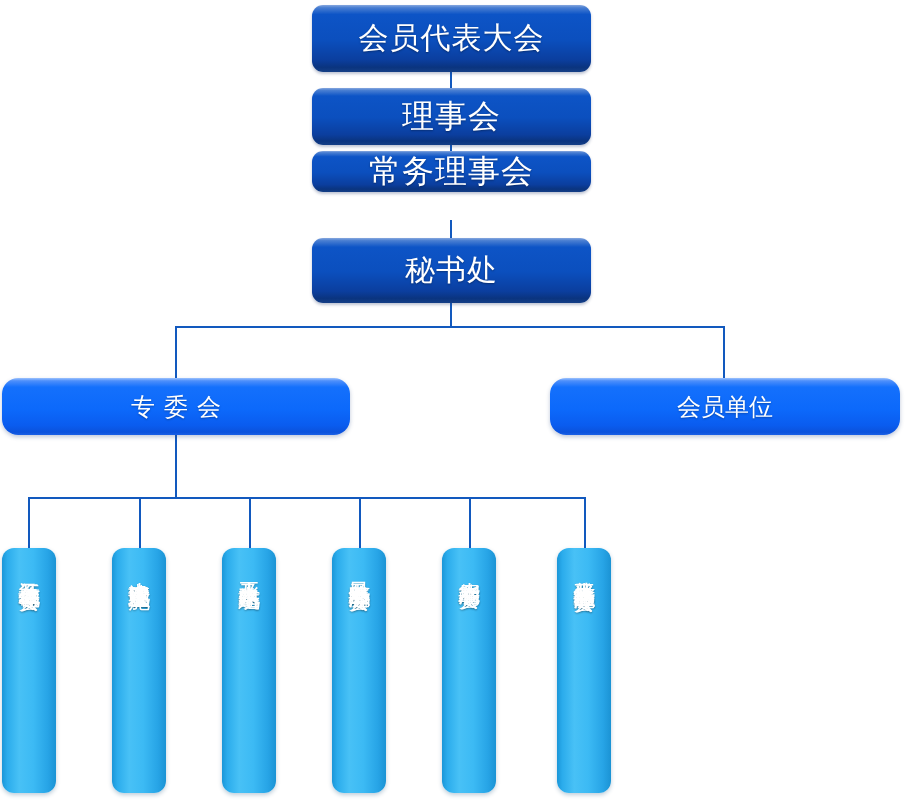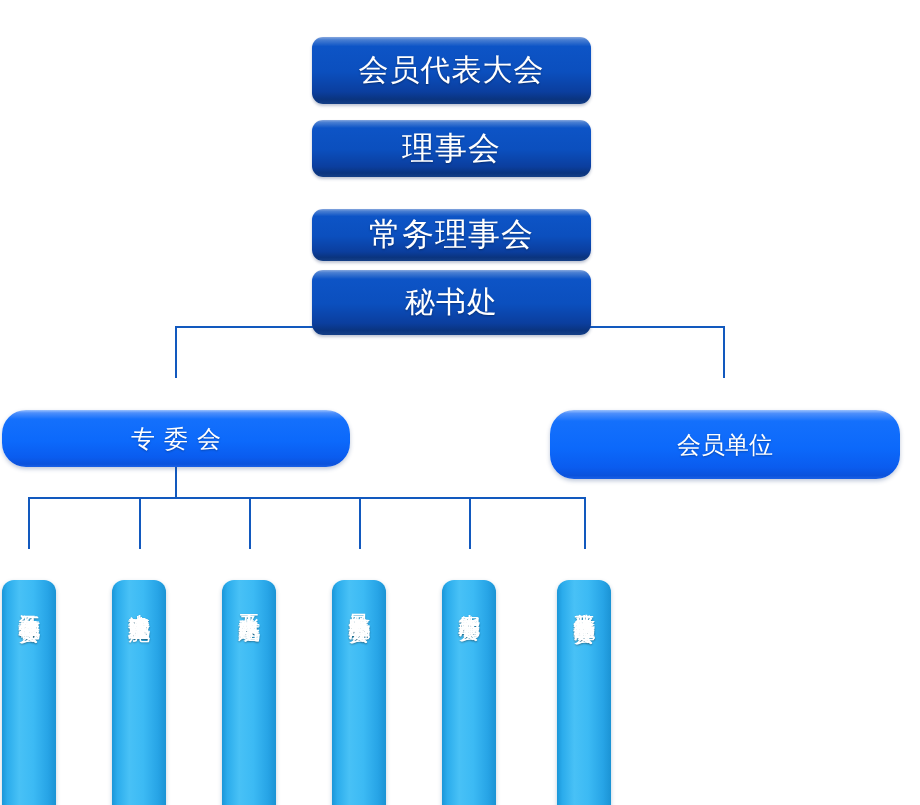--- a/index.html
+++ b/index.html
@@ -30,21 +30,20 @@
   
   .node {
     position: absolute;
     box-sizing: border-box;
     display: flex;
     align-items: center;
     justify-content: center;
     color: #ffffff;
     text-align: left;
     overflow: hidden;
-    margin-top: 32px;
   }
 
   
   .tier1 {
     border-radius: 11px;
     background:
       linear-gradient(to bottom,
         #86A7DE 0%,
         #4A7FD2 4%,
         #0D54C6 14%,
@@ -55,21 +54,21 @@
     box-shadow: 0 2px 3px rgba(40,60,110,0.30);
     font-size: 30px;
     letter-spacing: 1px;
     font-weight: 400;
     text-shadow: 0 1px 2px rgba(0,0,0,0.35);
   }
   .tier1.small { font-size: 32px; }
 
   
   .tier2 {
-    border-radius: 24px;
+    border-radius: 16px;
     background:
       linear-gradient(to bottom,
         #9CC2FD 0%,
         #4E8FFB 5%,
         #1470FC 16%,
         #0C69FB 55%,
         #0A5CEF 83%,
         #0B52DC 95%,
         #1A60E6 100%);
     box-shadow: 0 2px 4px rgba(40,70,130,0.30);
@@ -124,29 +123,29 @@
   <div class="conn v" style="left:139px; top:497px; height:52px;"></div>
   <div class="conn v" style="left:249px; top:497px; height:52px;"></div>
   <div class="conn v" style="left:359px; top:497px; height:52px;"></div>
   <div class="conn v" style="left:469px; top:497px; height:52px;"></div>
   <div class="conn v" style="left:584px; top:497px; height:52px;"></div>
 
   <div class="node tier1" style="left:312px; top:5px;   width:279px; height:67px;">会员代表大会</div>
 
   <div class="node tier1 small" style="left:312px; top:88px;  width:279px; height:57px;">理事会</div>
 
-  <div class="node tier1 small" style="left:312px; top:177px; width:279px; height:52px;">常务理事会</div>
+  <div class="node tier1 small" style="left:312px; top:151px; width:279px; height:41px;">常务理事会</div>
 
   <div class="node tier1" style="left:312px; top:238px; width:279px; height:65px;">秘书处</div>
 
   <div class="node tier2" style="left:2px; top:378px; width:348px; height:57px;">
     <span class="spaced">专委会</span>
   </div>
 
-  <div class="node tier2" style="left:550px; top:378px; width:350px; height:69px;">
+  <div class="node tier2" style="left:550px; top:378px; width:350px; height:57px;">
     <span>会员单位</span>
   </div>
 
   <div class="node tier3" style="left:2px; top:548px; width:54px; height:245px;">
     <span class="vtext">运行及自动化专委会</span>
   </div>
 
   <div class="node tier3" style="left:112px; top:548px; width:54px; height:245px;">
     <span class="vtext">水电建设管理及施工</span>
   </div>

